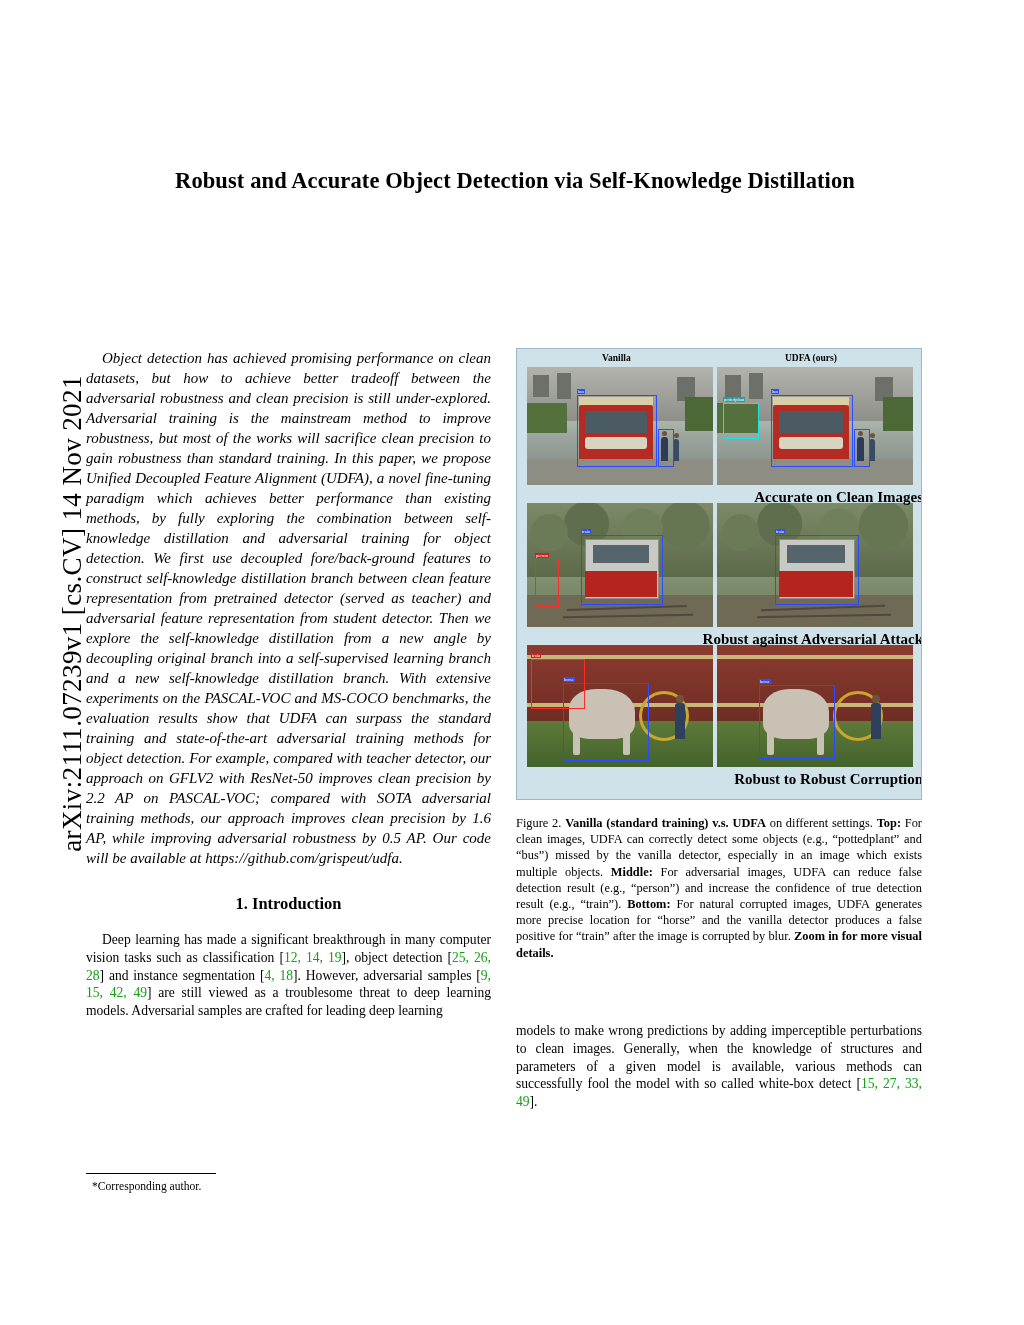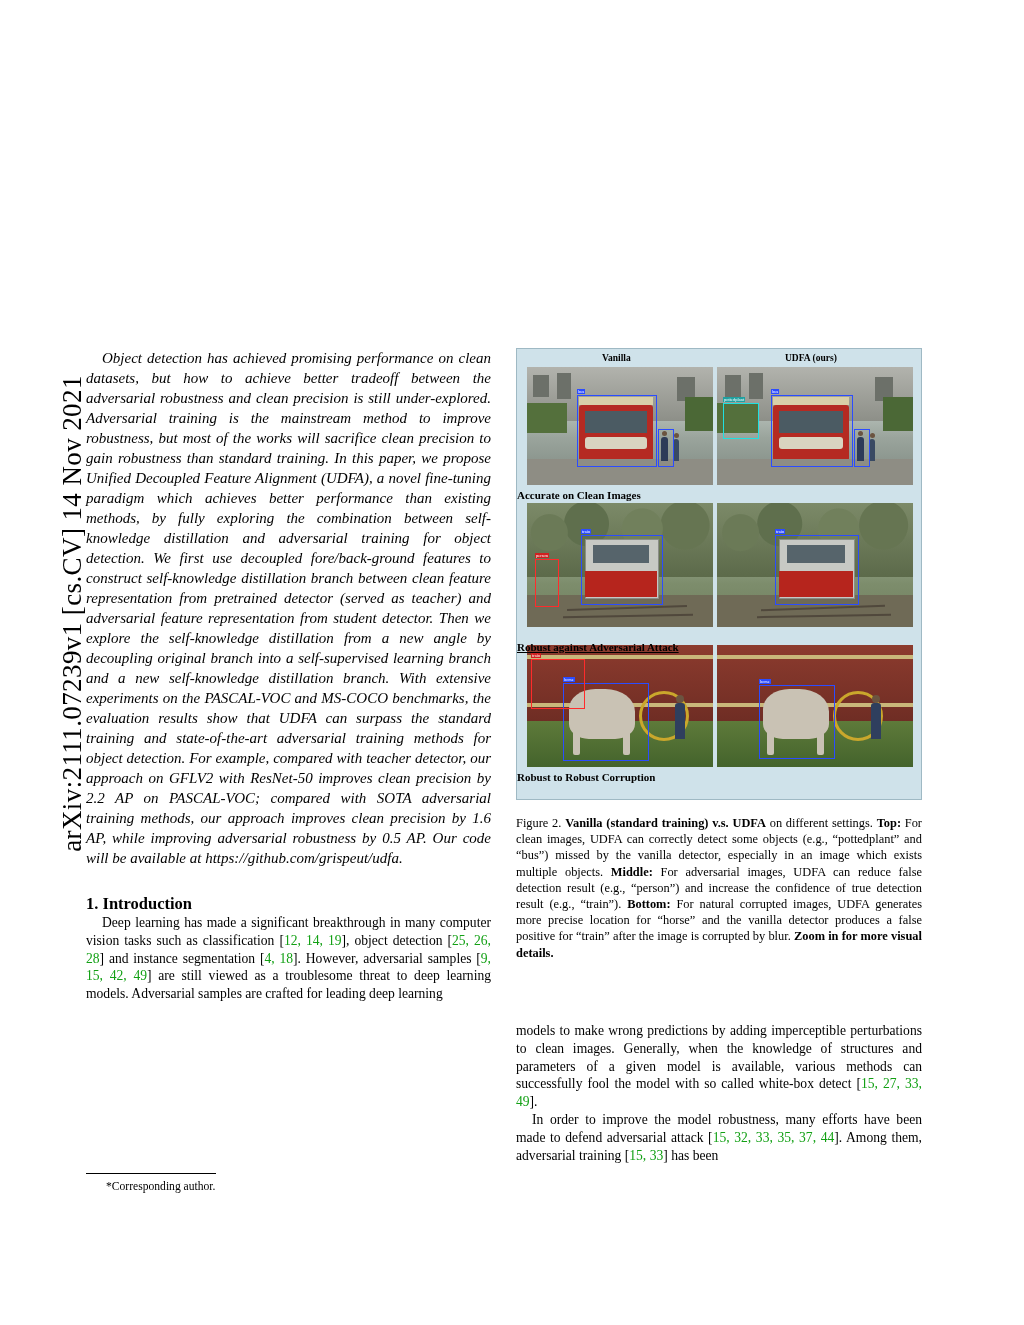--- a/index.html
+++ b/index.html
@@ -81,41 +81,42 @@
     text-align: justify;
     text-justify: inter-word;
     hyphens: auto;
   }
   .abstract-body .indent { display: inline-block; width: 16px; }
 
   .sec-head {
     font-size: 16.5px;
     font-weight: bold;
     margin-top: 26px;
-    margin-bottom: 0;
+    margin-bottom: 17px;
+    text-align: center;
   }
   .body-text {
     font-size: 13.6px;
     line-height: 17.8px;
     text-align: justify;
     hyphens: auto;
   }
   .body-text .indent { display: inline-block; width: 16px; }
   .cite { color: #12a014; }
 
   .footnote-rule {
     position: absolute;
     left: 86px;
     top: 1173px;
     width: 130px;
     border-top: 1px solid #000;
   }
   .footnote {
     position: absolute;
-    left: 106px;
+    left: 92px;
     top: 1180px;
     width: 390px;
     font-size: 11.6px;
   }
 
   
   .figure-box {
     position: absolute;
     left: 516px;
     top: 348px;
@@ -130,22 +131,22 @@
     position: absolute;
     font-size: 9.5px;
     font-weight: bold;
     color: #000;
     z-index: 5;
   }
   .fig-band {
     position: absolute;
     left: 0;
     width: 406px;
-    text-align: left;
-    font-size: 11px;
+    text-align: right;
+    font-size: 15px;
     font-weight: bold;
     color: #000;
     z-index: 5;
   }
   .tile {
     position: absolute;
     overflow: hidden;
   }
 
   
@@ -218,20 +219,21 @@
   .right-body .indent { display: inline-block; width: 16px; }
   .right-body p { margin: 0; }
 </style>
 </head>
 <body>
 
 <div class="page">
 
   <div class="arxiv-stamp">arXiv:2111.07239v1  [cs.CV]  14 Nov 2021</div>
 
+  <div class="title">Robust and Accurate Object Detection via Self-Knowledge Distillation</div>
 
   <div class="col-left">
     <div class="abstract-body"><span class="indent"></span><span>Object detection has achieved promising performance on clean datasets, but how to achieve better tradeoff between the adversarial robustness and clean precision is still under-explored. Adversarial training is the mainstream method to improve robustness, but most of the works will sacrifice clean precision to gain robustness than standard training. In this paper, we propose Unified Decoupled Feature Alignment (UDFA), a novel fine-tuning paradigm which achieves better performance than existing methods, by fully exploring the combination between self-knowledge distillation and adversarial training for object detection. We first use decoupled fore/back-ground features to construct self-knowledge distillation branch between clean feature representation from pretrained detector (served as teacher) and adversarial feature representation from student detector. Then we explore the self-knowledge distillation from a new angle by decoupling original branch into a self-supervised learning branch and a new self-knowledge distillation branch. With extensive experiments on the PASCAL-VOC and MS-COCO benchmarks, the evaluation results show that UDFA can surpass the standard training and state-of-the-art adversarial training methods for object detection. For example, compared with teacher detector, our approach on GFLV2 with ResNet-50 improves clean precision by 2.2 AP on PASCAL-VOC; compared with SOTA adversarial training methods, our approach improves clean precision by 1.6 AP, while improving adversarial robustness by 0.5 AP. Our code will be available at https://github.com/grispeut/udfa.</span></div>
 
     <div class="sec-head">1. Introduction</div>
     <div class="body-text">
       <span class="indent"></span><span>Deep learning has made a significant breakthrough in many computer vision tasks such as classification [</span><span class="cite">12, 14, 19</span><span>], object detection [</span><span class="cite">25, 26, 28</span><span>] and instance segmentation [</span><span class="cite">4, 18</span><span>]. However, adversarial samples [</span><span class="cite">9, 15, 42, 49</span><span>] are still viewed as a troublesome threat to deep learning models. Adversarial samples are crafted for leading deep learning</span>
     </div>
   </div>
 
@@ -320,21 +322,21 @@
         <div class="tr-body" style="left:62px; top:36px; width:74px; height:58px;"></div>
         <div class="tr-front" style="left:62px; top:68px; width:74px; height:26px;"></div>
         <div class="tr-win" style="left:70px; top:42px; width:58px; height:18px;"></div>
         <div class="rail" style="left:44px; top:104px; width:124px; transform:rotate(-2deg);"></div>
         <div class="rail" style="left:40px; top:112px; width:134px; transform:rotate(-1deg);"></div>
         <div class="bbox" style="left:58px; top:32px; width:82px; height:68px;"></div>
         <div class="bbox-label" style="left:58px; top:26px;">train</div>
       </div>
     </div>
 
-    <div class="fig-band" style="top:292px;text-decoration:underline;">Robust against Adversarial Attack</div>
+    <div class="fig-band" style="top:282px;">Robust against Adversarial Attack</div>
 
     <div class="tile" style="left:10px; top:296px; width:186px; height:122px;">
       <div class="photo">
         <div class="hc-wall"></div>
         <div class="hc-trim" style="top:10px;"></div>
         <div class="hc-trim" style="top:58px;"></div>
         <div class="hc-grass"></div>
         <div class="horse" style="left:42px; top:44px; width:66px; height:50px;"></div>
         <div class="horse" style="left:46px; top:84px; width:7px; height:26px; border-radius:2px;"></div>
         <div class="horse" style="left:96px; top:84px; width:7px; height:26px; border-radius:2px;"></div>
@@ -376,16 +378,15 @@
     <span>For clean images, UDFA can correctly detect some objects (e.g., “pottedplant” and “bus”) missed by the vanilla detector, especially in an image which exists multiple objects.</span>
     <b>Middle:</b>
     <span>For adversarial images, UDFA can reduce false detection result (e.g., “person”) and increase the confidence of true detection result (e.g., “train”).</span>
     <b>Bottom:</b>
     <span>For natural corrupted images, UDFA generates more precise location for “horse” and the vanilla detector produces a false positive for “train” after the image is corrupted by blur.</span>
     <b>Zoom in for more visual details.</b>
   </div>
 
   <div class="right-body">
     <p><span>models to make wrong predictions by adding imperceptible perturbations to clean images. Generally, when the knowledge of structures and parameters of a given model is available, various methods can successfully fool the model with so called white-box detect [</span><span class="cite">15, 27, 33, 49</span><span>].</span></p>
-    <p><span class="indent"></span><span>In order to improve the model robustness, many efforts have been made to defend adversarial attack [</span><span class="cite">15, 32, 33, 35, 37, 44</span><span>]. Among them, adversarial training [</span><span class="cite">15, 33</span><span>] has been</span></p>
   </div>
 
 </div>
 
 </body></html>

